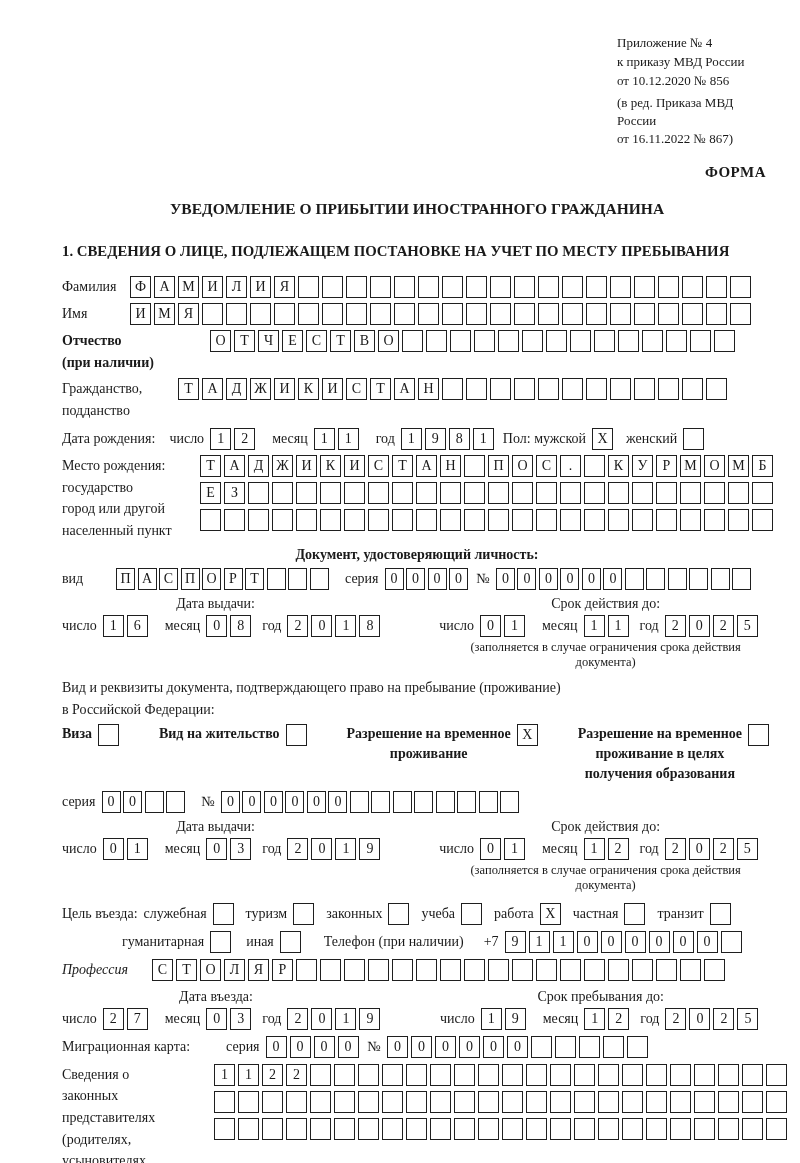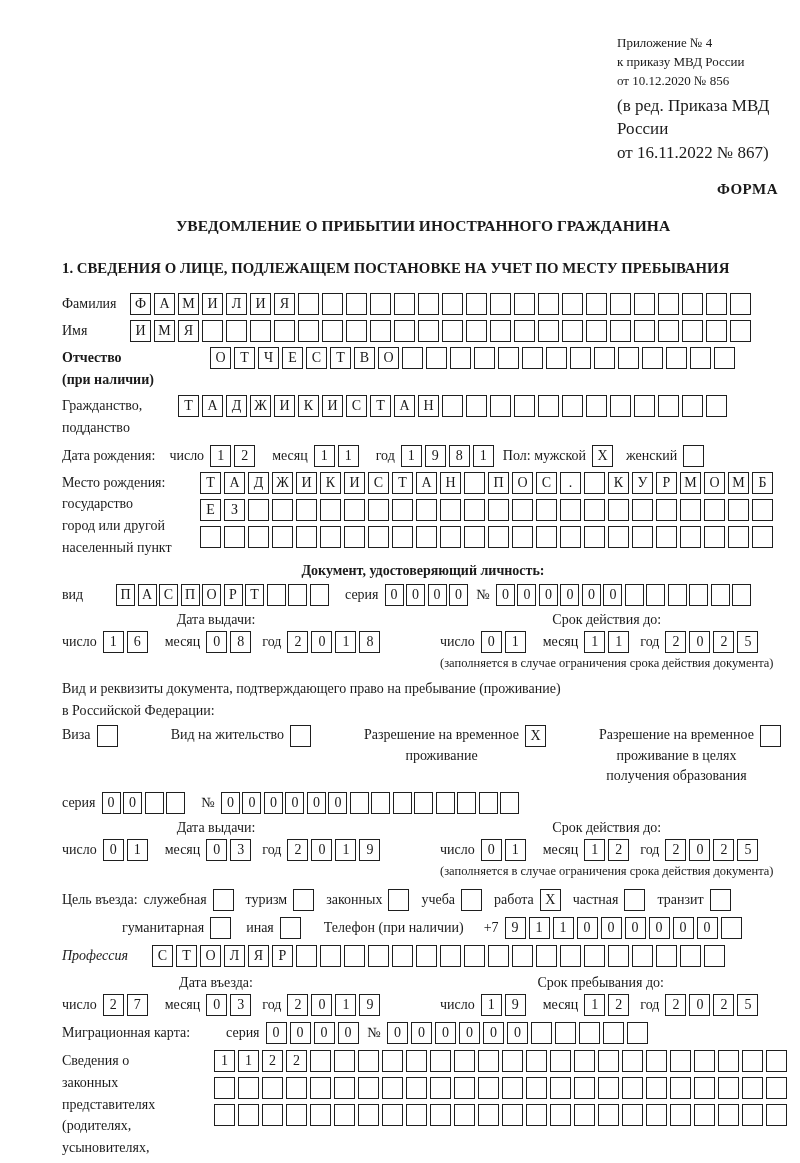--- a/index.html
+++ b/index.html
@@ -4,25 +4,25 @@
 <style>
   html,body{margin:0;padding:0;background:#fff;}
   .page{
     position:relative;
     width:800px;height:1163px;
     background:#ffffff;
     color:#1a1a1a;
     font-family:"Liberation Serif","DejaVu Serif",serif;
     font-size:14px;
     box-sizing:border-box;
-    padding:34px 16px 20px 62px;
+    padding:34px 28px 20px 62px;
     overflow:hidden;
   }
   .hdr{margin-left:555px;line-height:1.45;font-size:13px;}
-  .hdr-sub{margin-left:555px;line-height:1.4;font-size:17px;margin-top:3px;}
+  .hdr-sub{margin-left:555px;line-height:1.4;font-size:13px;margin-top:3px;}
   .forma{margin-top:16px;text-align:right;font-weight:bold;font-size:15px;padding-right:6px;letter-spacing:.5px;}
   .title{margin-top:16px;text-align:center;font-weight:bold;font-size:15.5px;line-height:1.55;}
   .title .blank{display:inline-block;width:62px;border-bottom:2px solid #333;height:14px;margin-left:10px;}
   .sect{margin-top:22px;font-weight:bold;font-size:14.8px;margin-bottom:16px;}
 
   .row{display:flex;align-items:flex-start;margin-bottom:5px;}
   .lblcol{flex:none;line-height:1.55;}
   .cells{white-space:nowrap;font-family:"Liberation Serif","DejaVu Serif",serif;}
   .cell{
     display:inline-block;width:21px;height:22px;
@@ -32,21 +32,21 @@
   }
   .cells-sm .cell{width:19px;margin-right:2.5px;}
   .stack .cells{display:block;margin-bottom:5px;}
   .inl{display:flex;align-items:center;flex-wrap:nowrap;}
   .inl .t{margin-right:6px;white-space:nowrap;}
   .inl .gap{margin-left:14px;}
   .colhead{text-align:center;margin-bottom:3px;}
   .twocol{display:flex;margin-top:10px;}
   .note{font-size:12.5px;margin-top:3px;text-align:center;}
   .cbgrp{display:flex;align-items:flex-start;}
-  .cbgrp .cbl{margin-right:6px;line-height:1.45;}
+  .cbgrp .cbl{margin-right:6px;line-height:1.45;font-weight:bold;}
   .center{text-align:center;}
   .mt6{margin-top:6px;} .mt10{margin-top:10px;}
 </style>
 </head>
 <body>
 
 <div class="page">
 
   <div class="hdr">
     <div>Приложение № 4</div>

